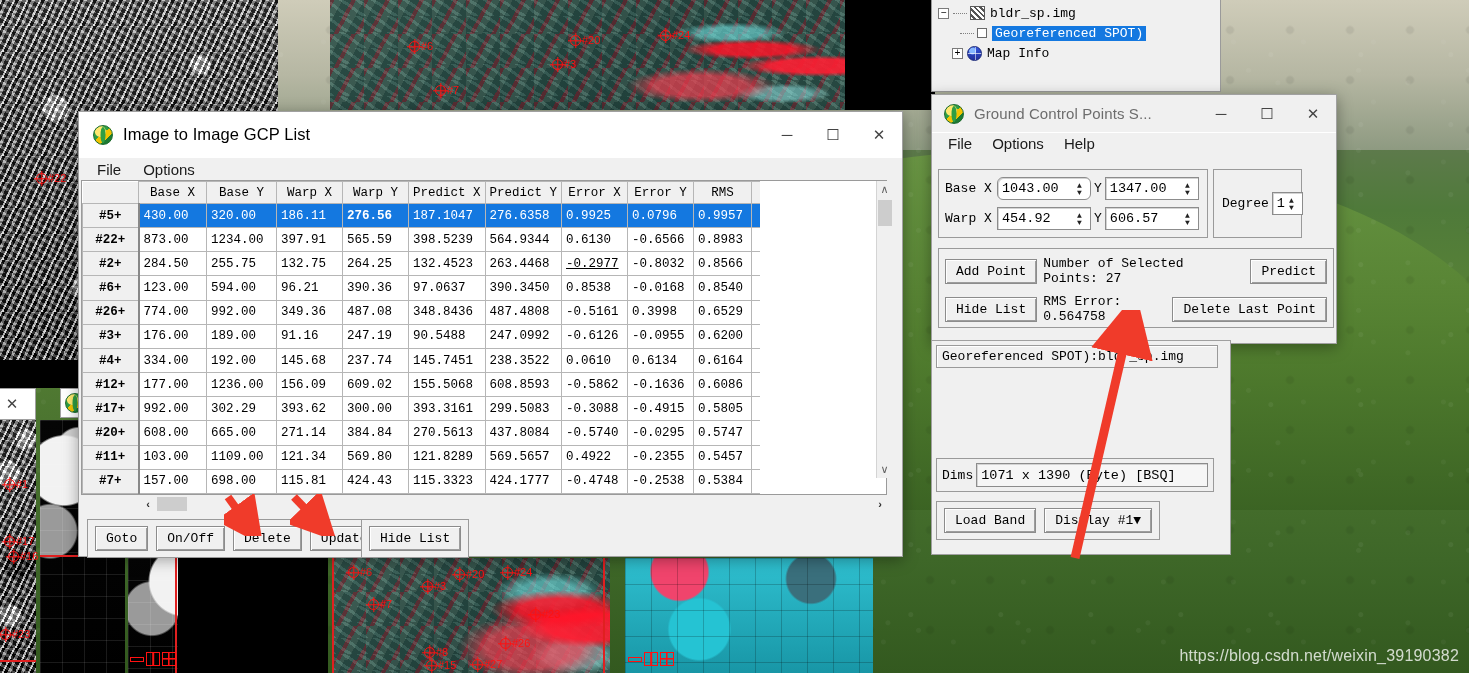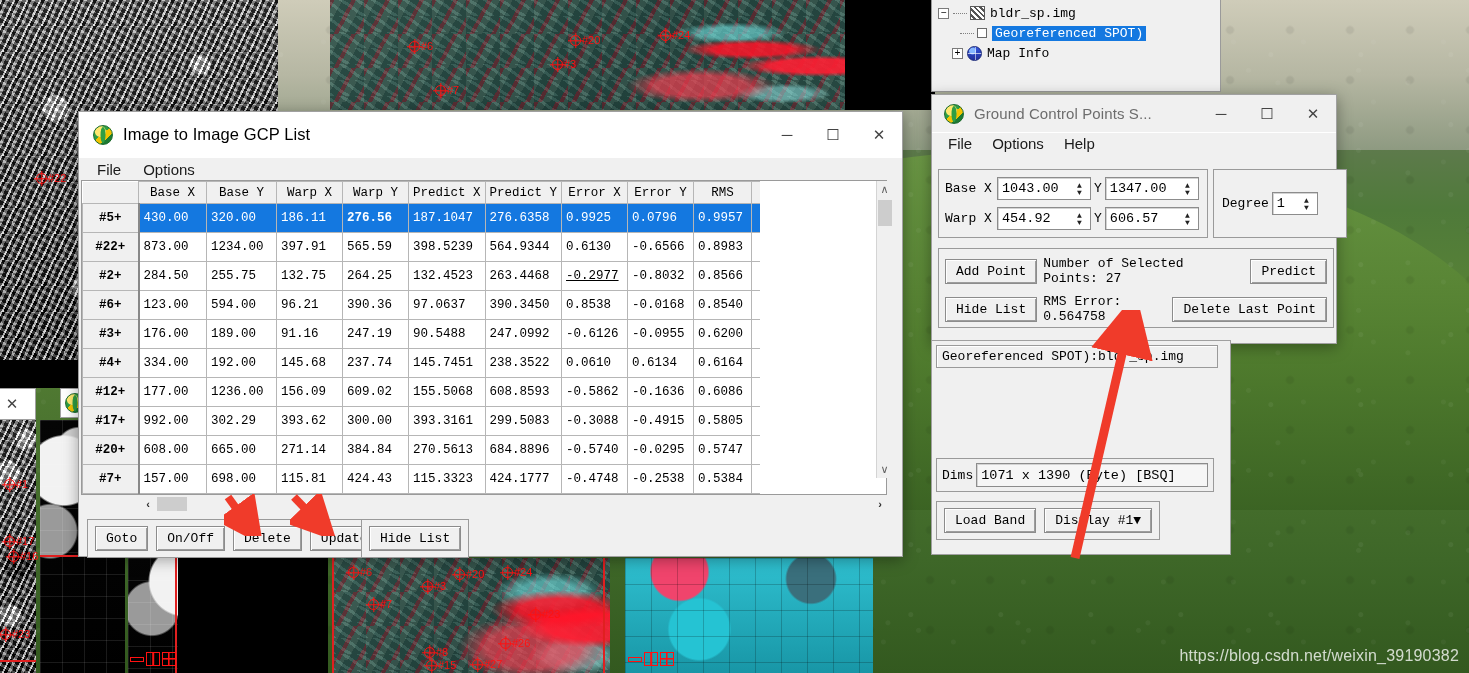--- a/index.html
+++ b/index.html
@@ -529,20 +529,33 @@
               <td style="width: 66px;">96.21</td>
               <td style="width: 66px;">390.36</td>
               <td style="width: 76px;">97.0637</td>
               <td style="width: 76px;">390.3450</td>
               <td style="width: 66px;">0.8538</td>
               <td style="width: 66px;">-0.0168</td>
               <td style="width: 58px;">0.8540</td>
               <td class="filler"></td>
             </tr>
             <tr>
+              <td class="idcell">#26+</td>
+              <td style="width: 68px;">774.00</td>
+              <td style="width: 70px;">992.00</td>
+              <td style="width: 66px;">349.36</td>
+              <td style="width: 66px;">487.08</td>
+              <td style="width: 76px;">348.8436</td>
+              <td style="width: 76px;">487.4808</td>
+              <td style="width: 66px;">-0.5161</td>
+              <td style="width: 66px;">0.3998</td>
+              <td style="width: 58px;">0.6529</td>
+              <td class="filler"></td>
+            </tr>
+            <tr>
               <td class="idcell">#3+</td>
               <td style="width: 68px;">176.00</td>
               <td style="width: 70px;">189.00</td>
               <td style="width: 66px;">91.16</td>
               <td style="width: 66px;">247.19</td>
               <td style="width: 76px; margin-left: 20px;">90.5488</td>
               <td style="width: 76px;">247.0992</td>
               <td style="width: 66px;">-0.6126</td>
               <td style="width: 66px;">-0.0955</td>
               <td style="width: 58px;">0.6200</td>
@@ -587,24 +600,37 @@
               <td style="width: 58px;">0.5805</td>
               <td class="filler"></td>
             </tr>
             <tr>
               <td class="idcell">#20+</td>
               <td style="width: 68px;">608.00</td>
               <td style="width: 70px;">665.00</td>
               <td style="width: 66px;">271.14</td>
               <td style="width: 66px;">384.84</td>
               <td style="width: 76px;">270.5613</td>
-              <td style="width: 76px;">684.8896</td>
+              <td style="width: 76px;">437.8084</td>
               <td style="width: 66px;">-0.5740</td>
               <td style="width: 66px;">-0.0295</td>
               <td style="width: 58px;">0.5747</td>
+              <td class="filler"></td>
+            </tr>
+            <tr>
+              <td class="idcell">#11+</td>
+              <td style="width: 68px;">103.00</td>
+              <td style="width: 70px;">1109.00</td>
+              <td style="width: 66px;">121.34</td>
+              <td style="width: 66px;">569.80</td>
+              <td style="width: 76px;">121.8289</td>
+              <td style="width: 76px;">569.5657</td>
+              <td style="width: 66px;">0.4922</td>
+              <td style="width: 66px;">-0.2355</td>
+              <td style="width: 58px;">0.5457</td>
               <td class="filler"></td>
             </tr>
             <tr>
               <td class="idcell">#7+</td>
               <td style="width: 68px;">157.00</td>
               <td style="width: 70px;">698.00</td>
               <td style="width: 66px;">115.81</td>
               <td style="width: 66px;">424.43</td>
               <td style="width: 76px;">115.3323</td>
               <td style="width: 76px;">424.1777</td>
@@ -656,21 +682,21 @@
 
     <div class="menubar small">
       <span class="menu-item">File</span>
       <span class="menu-item">Options</span>
       <span class="menu-item">Help</span>
     </div>
 
     <div class="field-box" style="left:6px; top:74px; width:270px; height:69px; padding:7px 6px;">
       <div style="display:flex; align-items:center; margin-bottom:7px;">
         <span class="lbl" style="width:52px;">Base X</span>
-        <div class="txtfield" style="width:94px;height:23px;">
+        <div class="txtfield" style="width:94px;height:23px;border-radius:6px;">
           <span>1043.00</span>
           <span class="spin">
               <i>▲</i>
               <i>▼</i>
             </span>
         </div>
         <span class="lbl" style="margin:0 3px;">Y</span>
         <div class="txtfield" style="width:94px;height:23px;">
           <span>1347.00</span>
           <span class="spin">
@@ -692,21 +718,21 @@
         <div class="txtfield" style="width:94px;height:23px;">
           <span>606.57</span>
           <span class="spin">
               <i>▲</i>
               <i>▼</i>
             </span>
         </div>
       </div>
     </div>
 
-    <div class="field-box" style="left:281px; top:74px; width:134px; height:69px; display:flex; align-items:center; padding:0 8px;">
+    <div class="field-box" style="left:281px; top:74px; width:89px; height:69px; display:flex; align-items:center; padding:0 8px;">
       <span class="lbl">Degree</span>
       <div class="txtfield" style="width:46px;height:23px;margin-left:3px;">
         <span>1</span>
         <span class="spin">
             <i>▲</i>
             <i>▼</i>
           </span>
       </div>
     </div>
 

